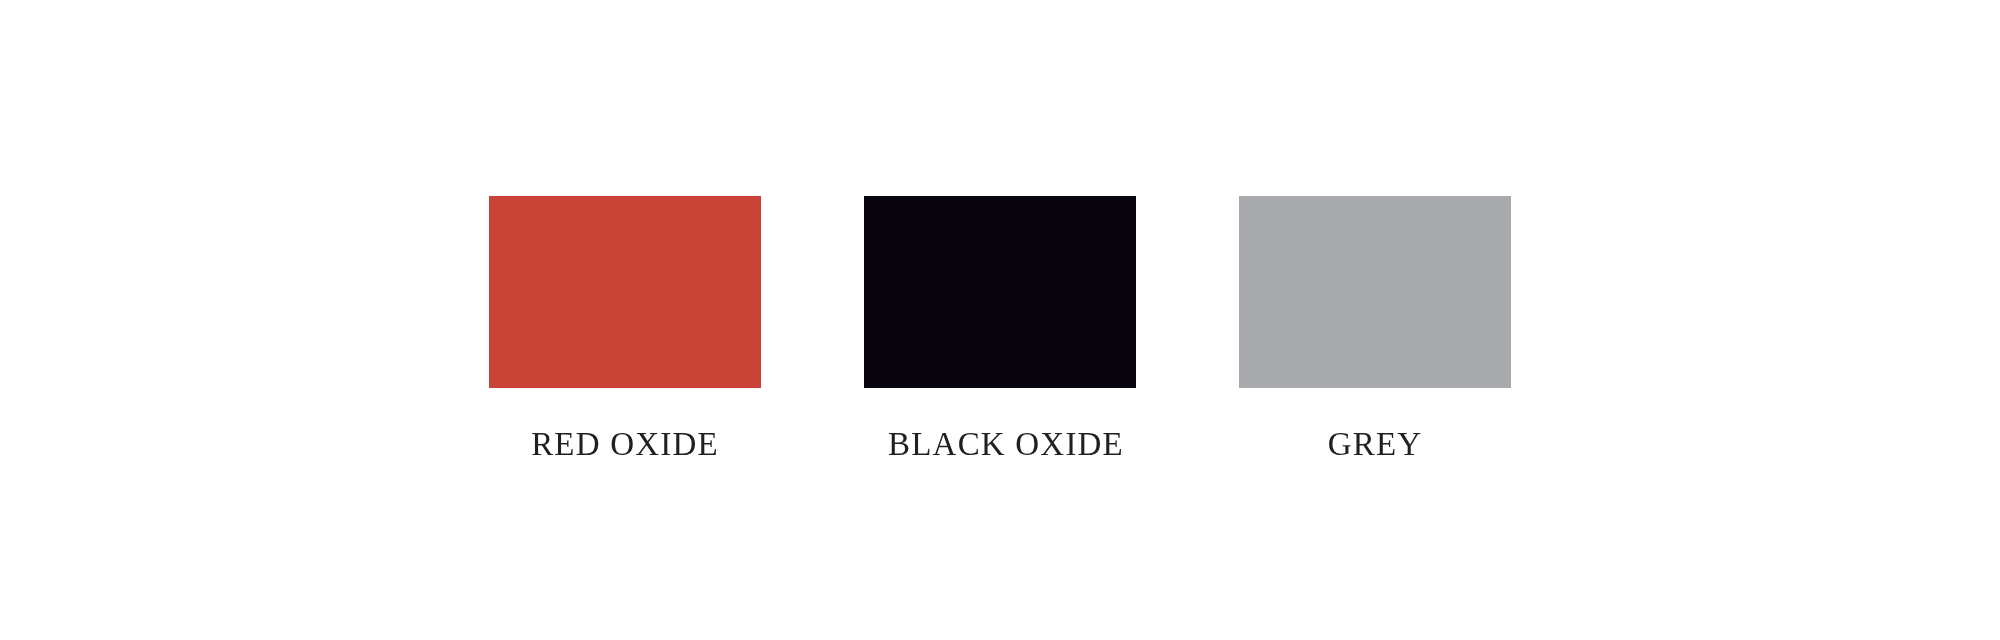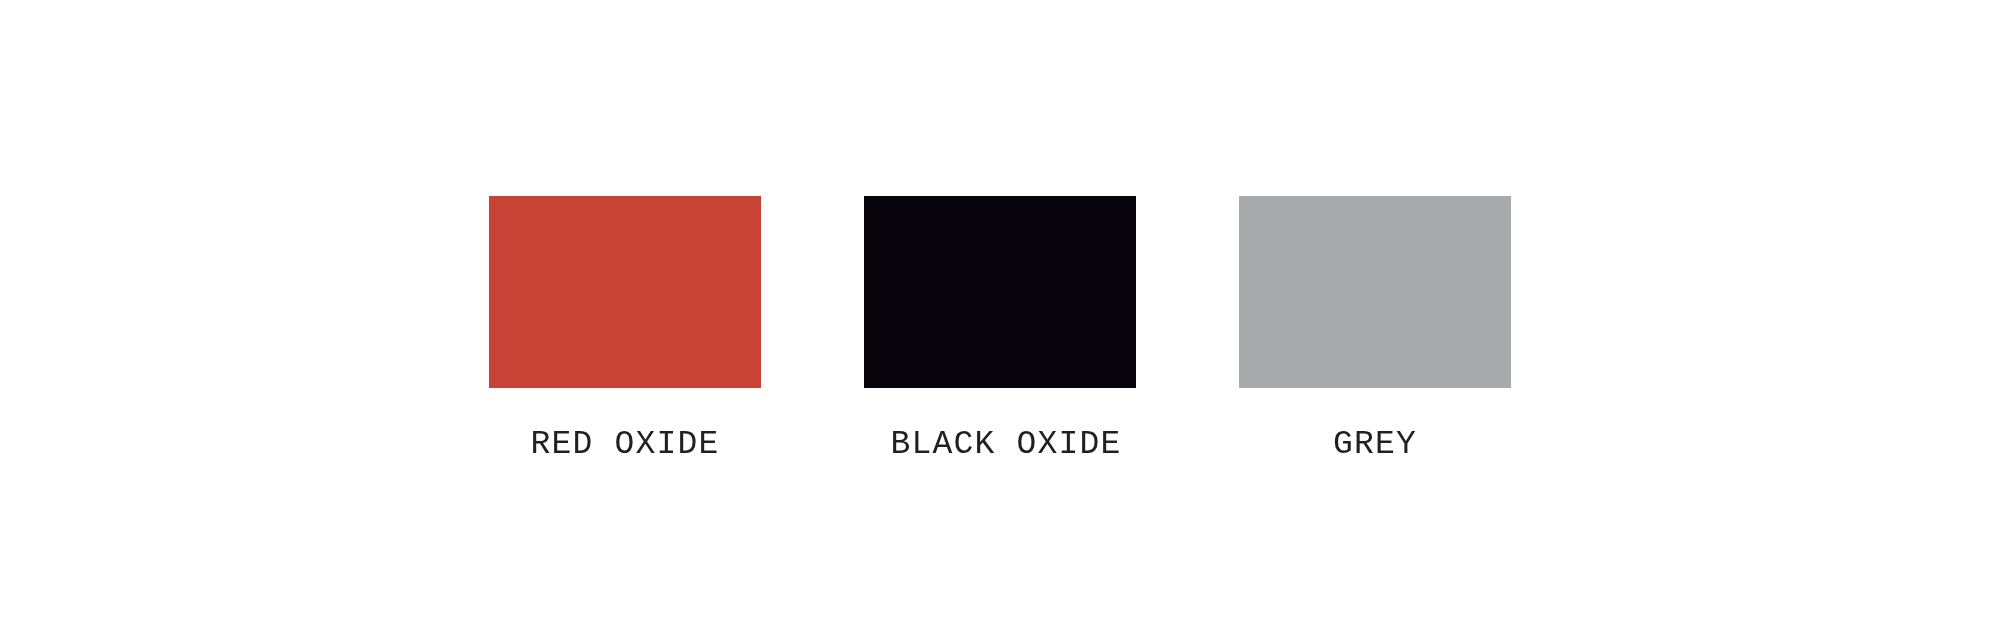--- a/index.html
+++ b/index.html
@@ -32,21 +32,21 @@
     align-items: center;
     width: 272px;
   }
   .swatch-chip {
     width: 272px;
     height: 192px;
     display: block;
   }
   .swatch-label {
     margin-top: 40px;
-    font-family: Liberation Mono, monospace;
+    font-family: Liberation Serif, serif;
     font-size: 33px;
     font-weight: 300;
     letter-spacing: 1.2px;
     color: #231f20;
     text-align: center;
     white-space: nowrap;
     line-height: 1;
   }
 </style>
 </head>

